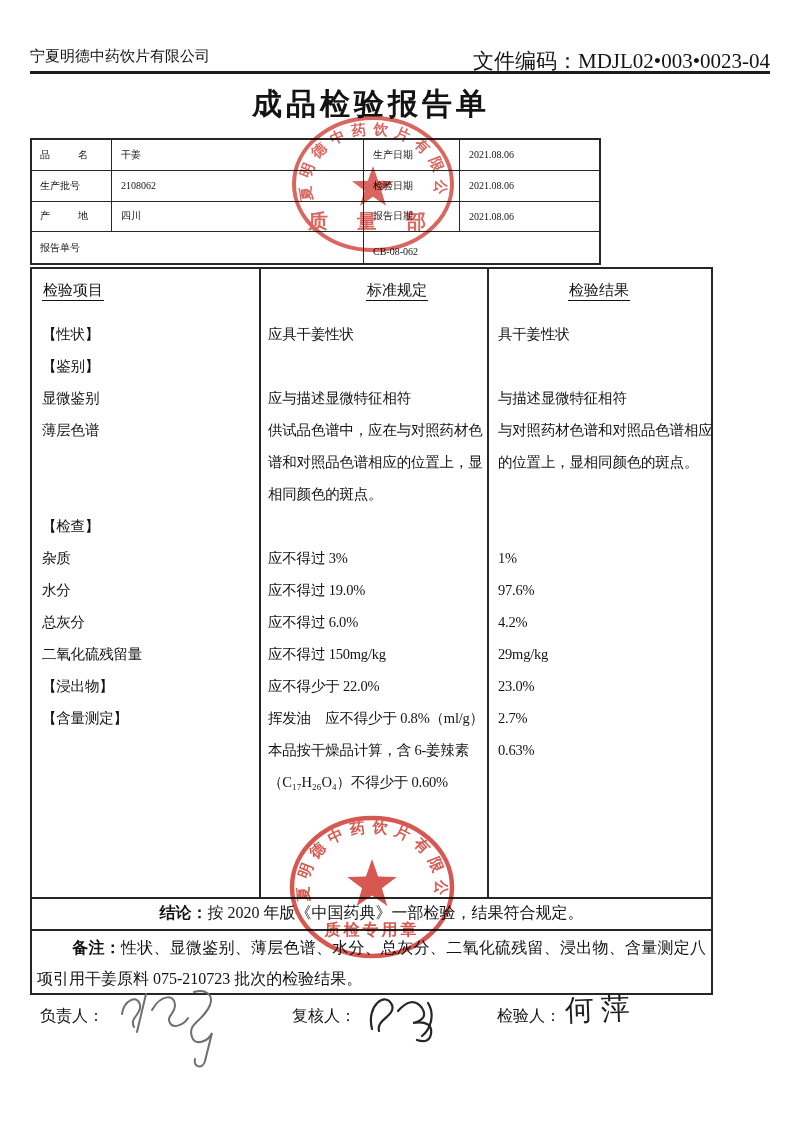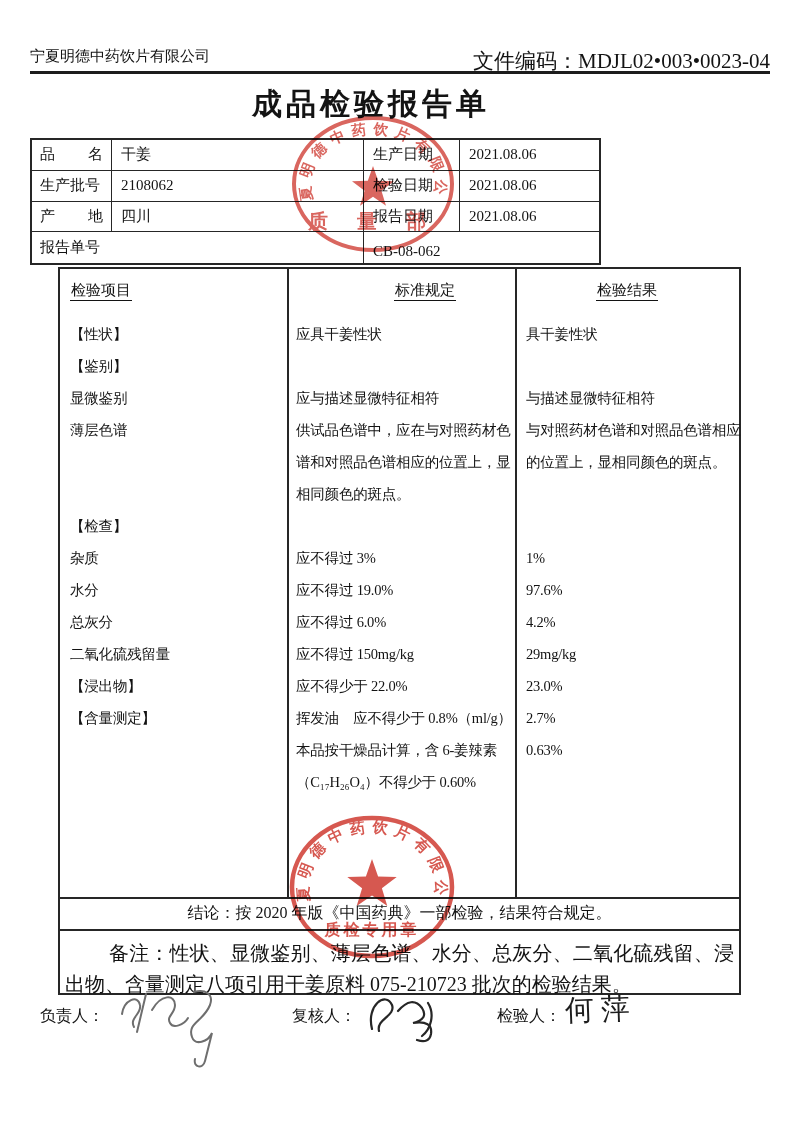--- a/index.html
+++ b/index.html
@@ -10,49 +10,49 @@
   .hdr-company{position:absolute;left:30px;top:47px;font-size:15px;}
   .hdr-code{position:absolute;right:30px;top:47px;font-size:21px;}
   .hdr-rule{position:absolute;left:30px;top:71px;width:740px;height:2.5px;background:#1c1c1c;}
   .doc-title{position:absolute;left:0;top:84px;width:742px;text-align:center;
              font-size:30px;font-weight:700;letter-spacing:4px;}
 
   
   .info-table{position:absolute;left:30px;top:138px;width:571px;box-sizing:border-box;
               border:2px solid #262626;display:grid;
               grid-template-columns:80px 252px 96px 1fr;grid-auto-rows:30.8px;
-              font-size:15px;}
+              font-size:10px;}
   .cell{display:flex;align-items:center;padding-left:8px;box-sizing:border-box;white-space:nowrap;}
   .cell.val{padding-left:9px;}
   .br{border-right:1.5px solid #262626;}
   .bb{border-bottom:1.5px solid #262626;}
   .span2a{grid-column:1/3;}
   .span2b{grid-column:3/5;margin-top:7px;}
   .spread{letter-spacing:9px;}
 
   
   .main-table{position:absolute;left:30px;top:267px;width:683px;height:728px;
-              box-sizing:border-box;border:2px solid #262626;font-size:14.5px;margin-left:28px;}
+              box-sizing:border-box;border:2px solid #262626;font-size:14.5px;}
   .vline{position:absolute;top:0;width:1.5px;height:628px;background:#262626;}
   .hline{position:absolute;left:0;width:100%;height:1.5px;background:#262626;}
   .colhead{position:absolute;top:9px;height:24px;line-height:24px;font-size:15px;}
   .colhead span{border-bottom:1.2px solid #131313;padding:0 1px 2px 1px;}
   .chead2,.chead3{text-align:center;}
   .tline{position:absolute;height:32px;line-height:32px;white-space:nowrap;letter-spacing:-0.2px;}
   .c1{left:10px;width:212px;}
   .c2{left:236px;width:218px;}
   .c3{left:466px;width:210px;}
 
   
   .concl-row{position:absolute;left:0;top:628px;width:100%;height:32px;line-height:32px;
              text-align:center;font-size:16px;}
   .remark-row{position:absolute;left:0;top:661px;width:100%;height:66px;box-sizing:border-box;
-              padding:8px 5px 0 5px;font-size:20px;line-height:31px;text-align:justify;
+              padding:2px 5px 0 5px;font-size:16px;line-height:31px;text-align:justify;
               text-indent:2.2em;}
-  .lbl-bold{font-weight:400;}
+  .lbl-bold{font-weight:700;}
 
   
   .sig-label{position:absolute;font-size:16px;height:32px;line-height:32px;white-space:nowrap;}
   .sig-svg{position:absolute;}
   .sig-name{position:absolute;font-family:"DejaVu Sans","Liberation Sans",sans-serif;
             font-size:29px;font-weight:500;letter-spacing:7px;transform:rotate(-2deg);
             color:#1d1d1d;white-space:nowrap;}
 
   
   .stamp{position:absolute;mix-blend-mode:multiply;}

